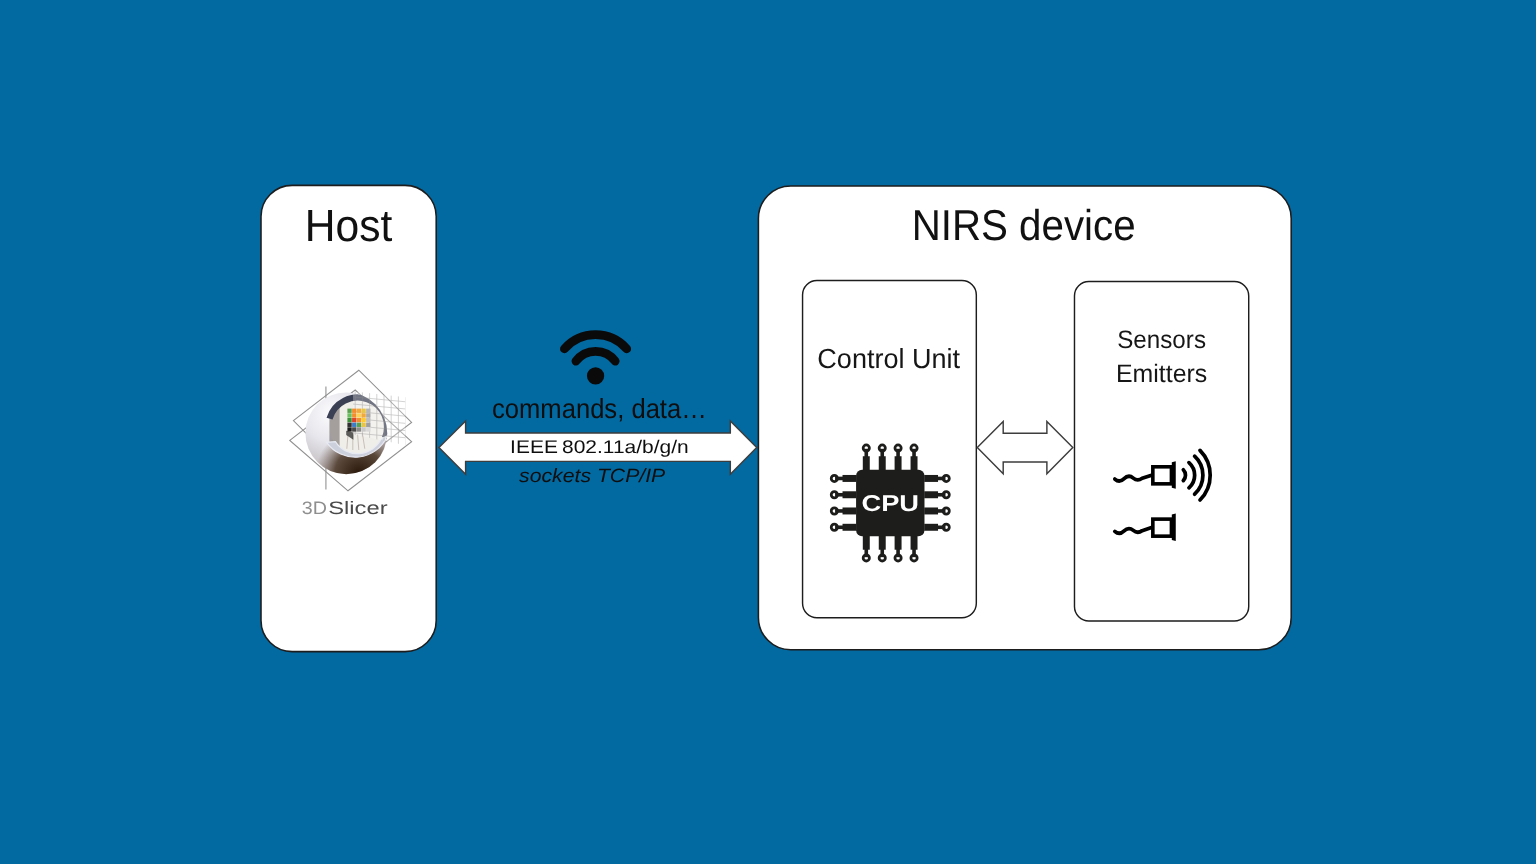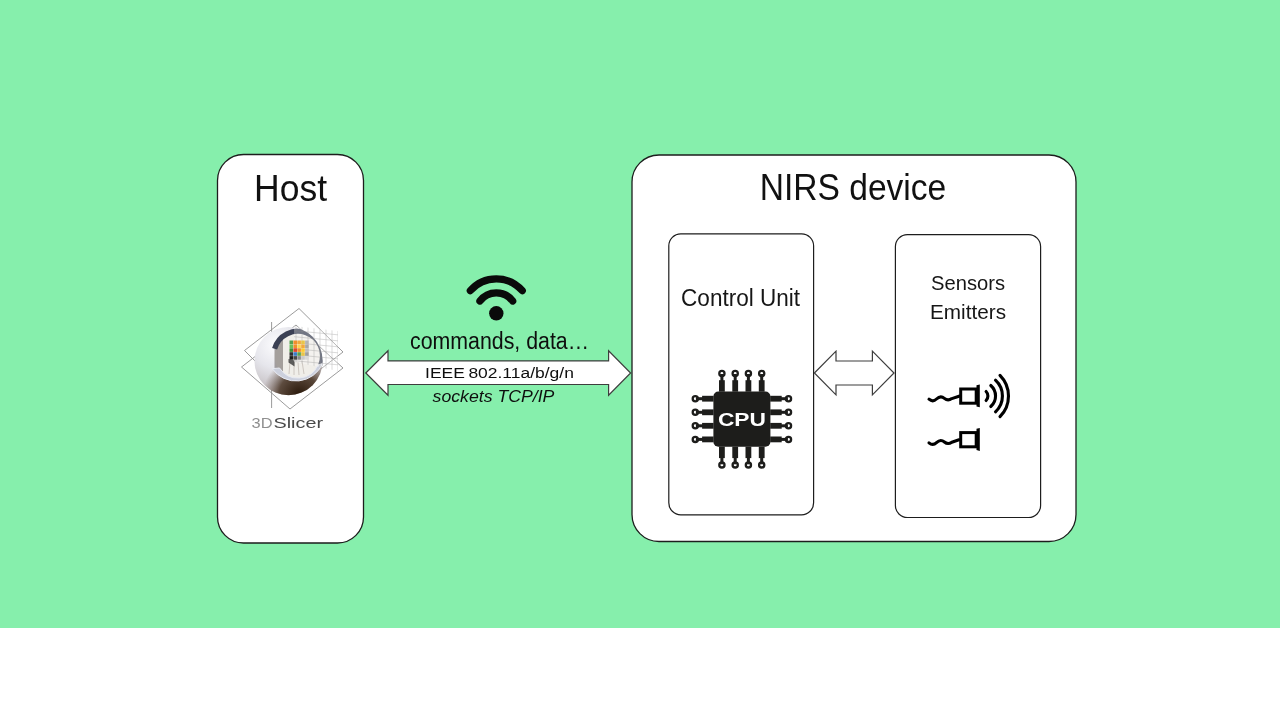--- a/index.html
+++ b/index.html
@@ -1,16 +1,16 @@
 <!DOCTYPE html>
 <html><head>
 <meta charset="utf-8">
 <style>
   html,body{margin:0;padding:0;background:#fff;-webkit-font-smoothing:antialiased;}
-  #canvas{position:relative;width:1280px;height:628px;background:#86efac;overflow:hidden;}
+  #canvas{position:relative;width:1280px;height:720px;background:#0369a1;overflow:hidden;}
   svg text{font-family:"Liberation Sans",sans-serif;}
 </style>
 </head>
 <body>
 <div id="canvas">
 <svg width="1280" height="720" viewBox="0 0 1280 720">
 
   <rect x="217.5" y="154.5" width="146" height="388.5" rx="26" fill="#fff" stroke="#1d1d1d" stroke-width="1.3"></rect>
   <rect x="632" y="155" width="444" height="386.5" rx="27" fill="#fff" stroke="#1d1d1d" stroke-width="1.3"></rect>
   <rect x="668.8" y="233.8" width="144.8" height="281" rx="12" fill="#fff" stroke="#1d1d1d" stroke-width="1.2"></rect>

